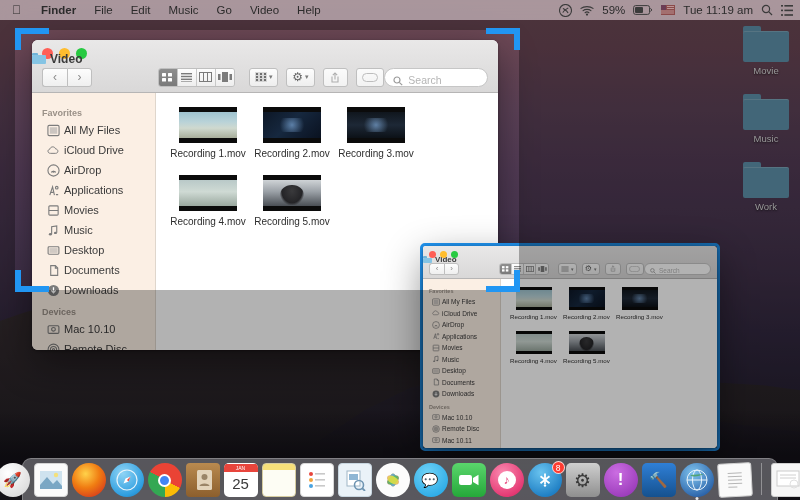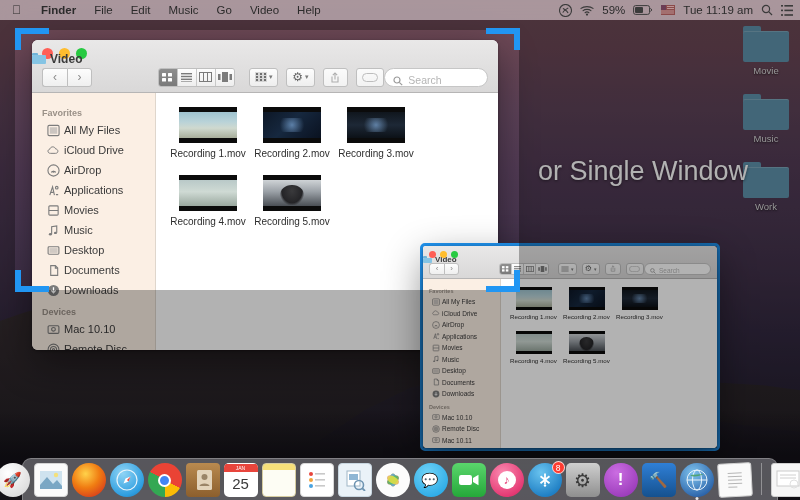--- a/index.html
+++ b/index.html
@@ -222,21 +222,20 @@
 </div>
 <div class="dfolder" style="left:738px; top:162px;">
   <div class="fico">
       <div class="ftab"></div>
       <div class="fbody"></div>
     </div>
   <div class="flabel">Work</div>
 </div>
 
 <div id="caption" style="left:538px; top:152px;">
-  <div>or  Single Window</div>
 </div>
 
 <div id="dim-top"></div>
 <div id="dim-left"></div>
 <div id="dim-right"></div>
 <div id="dim-bottom"></div>
 
 <div class="corner" style="left:15px; top:28px; width:34px; height:22px;">
   <i class="c-h" style="left:0; top:0; width:34px;"></i>
   <i class="c-v" style="left:0; top:0; height:22px;"></i>

